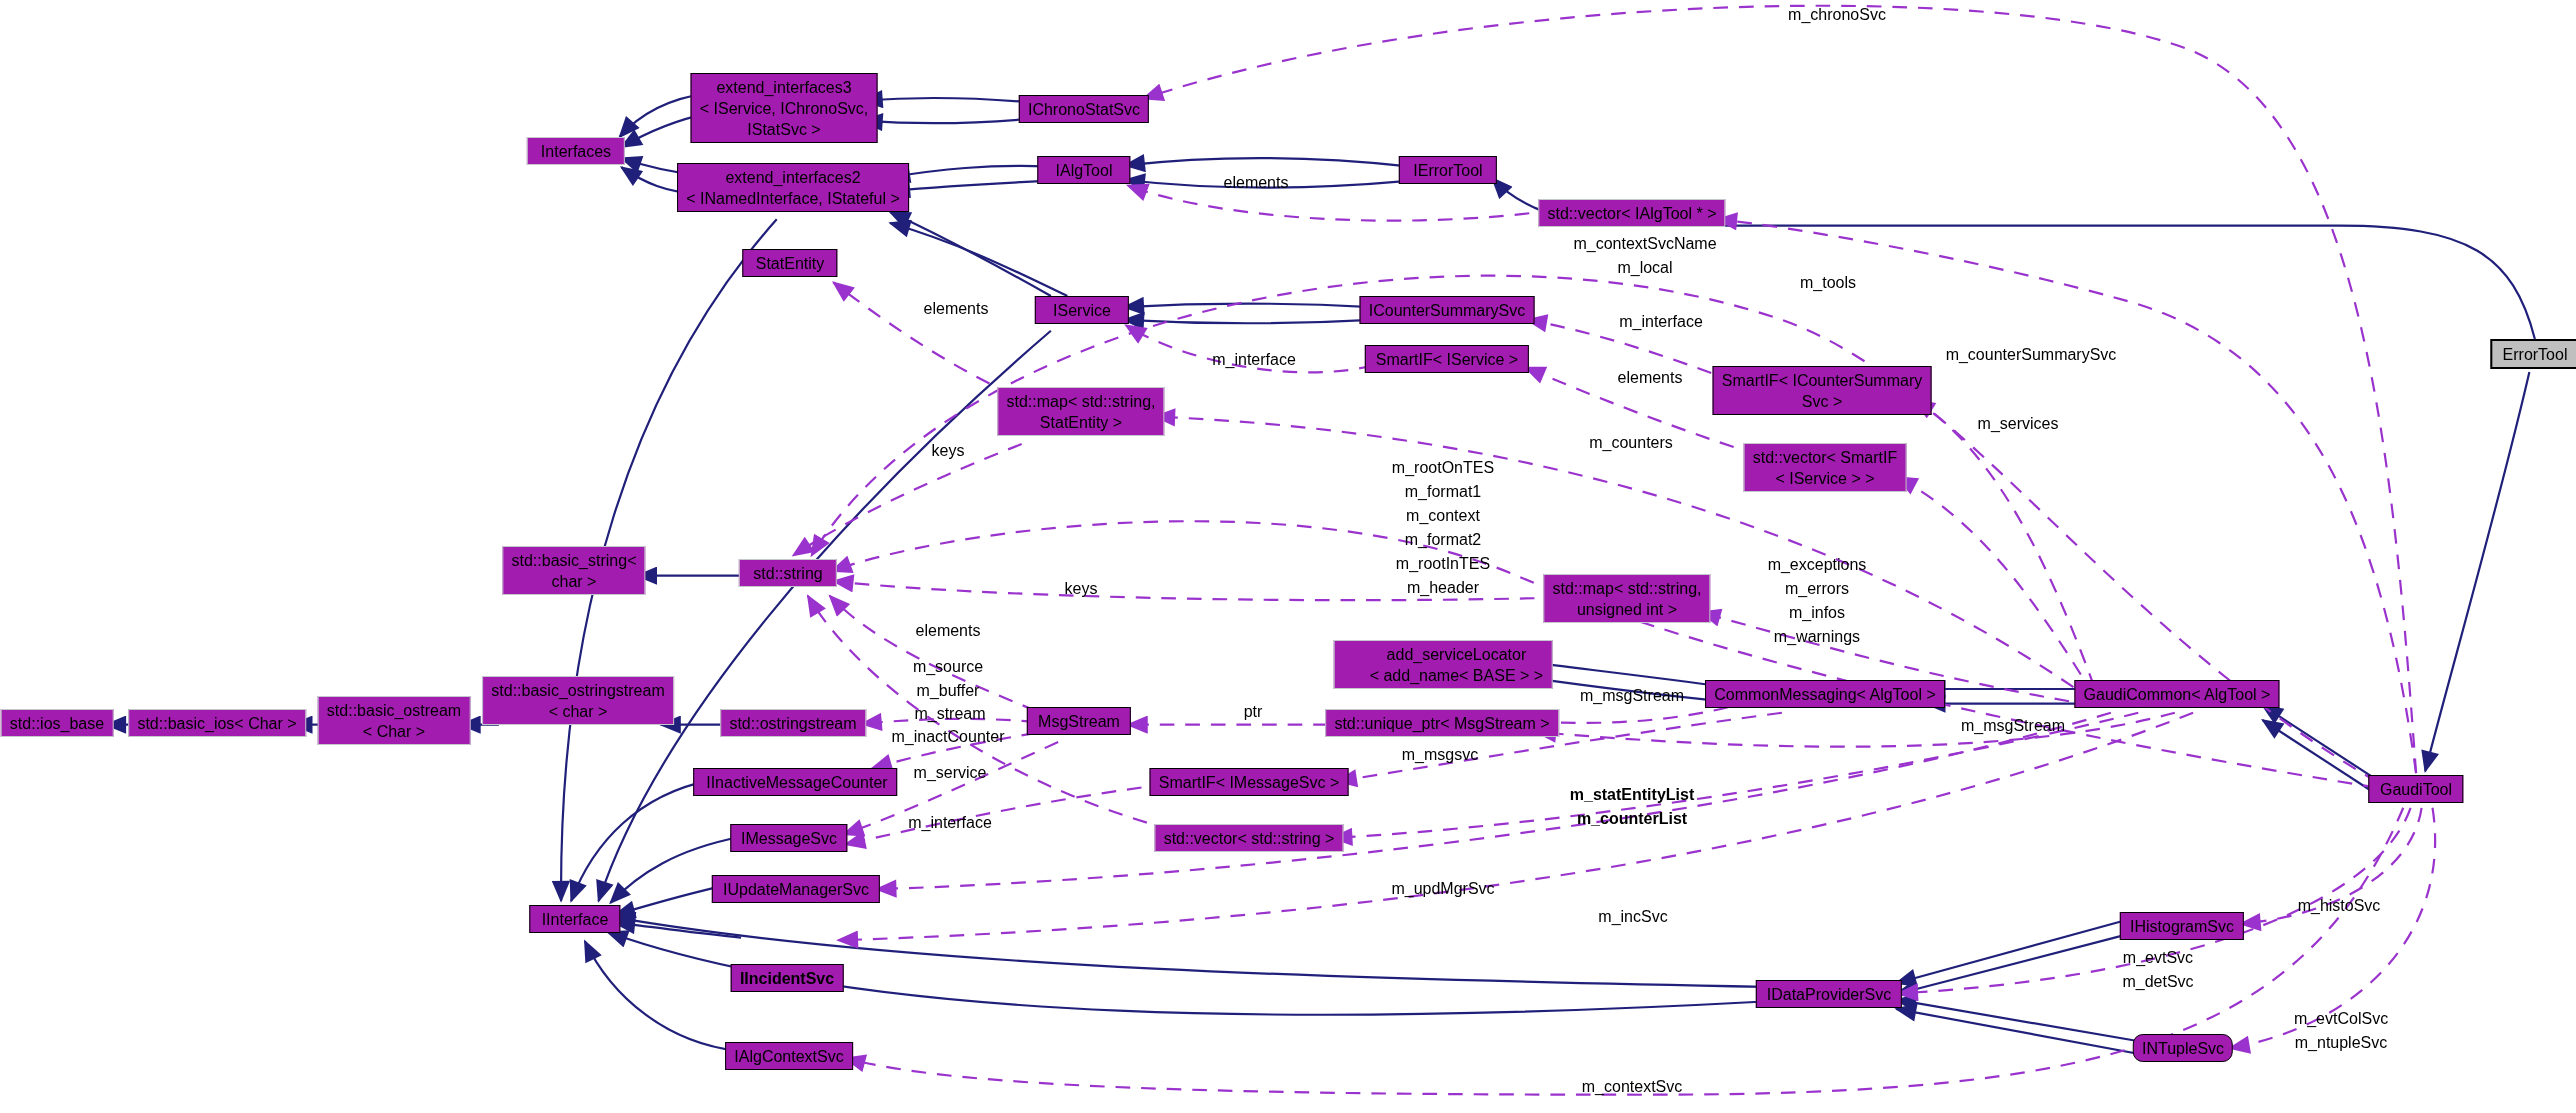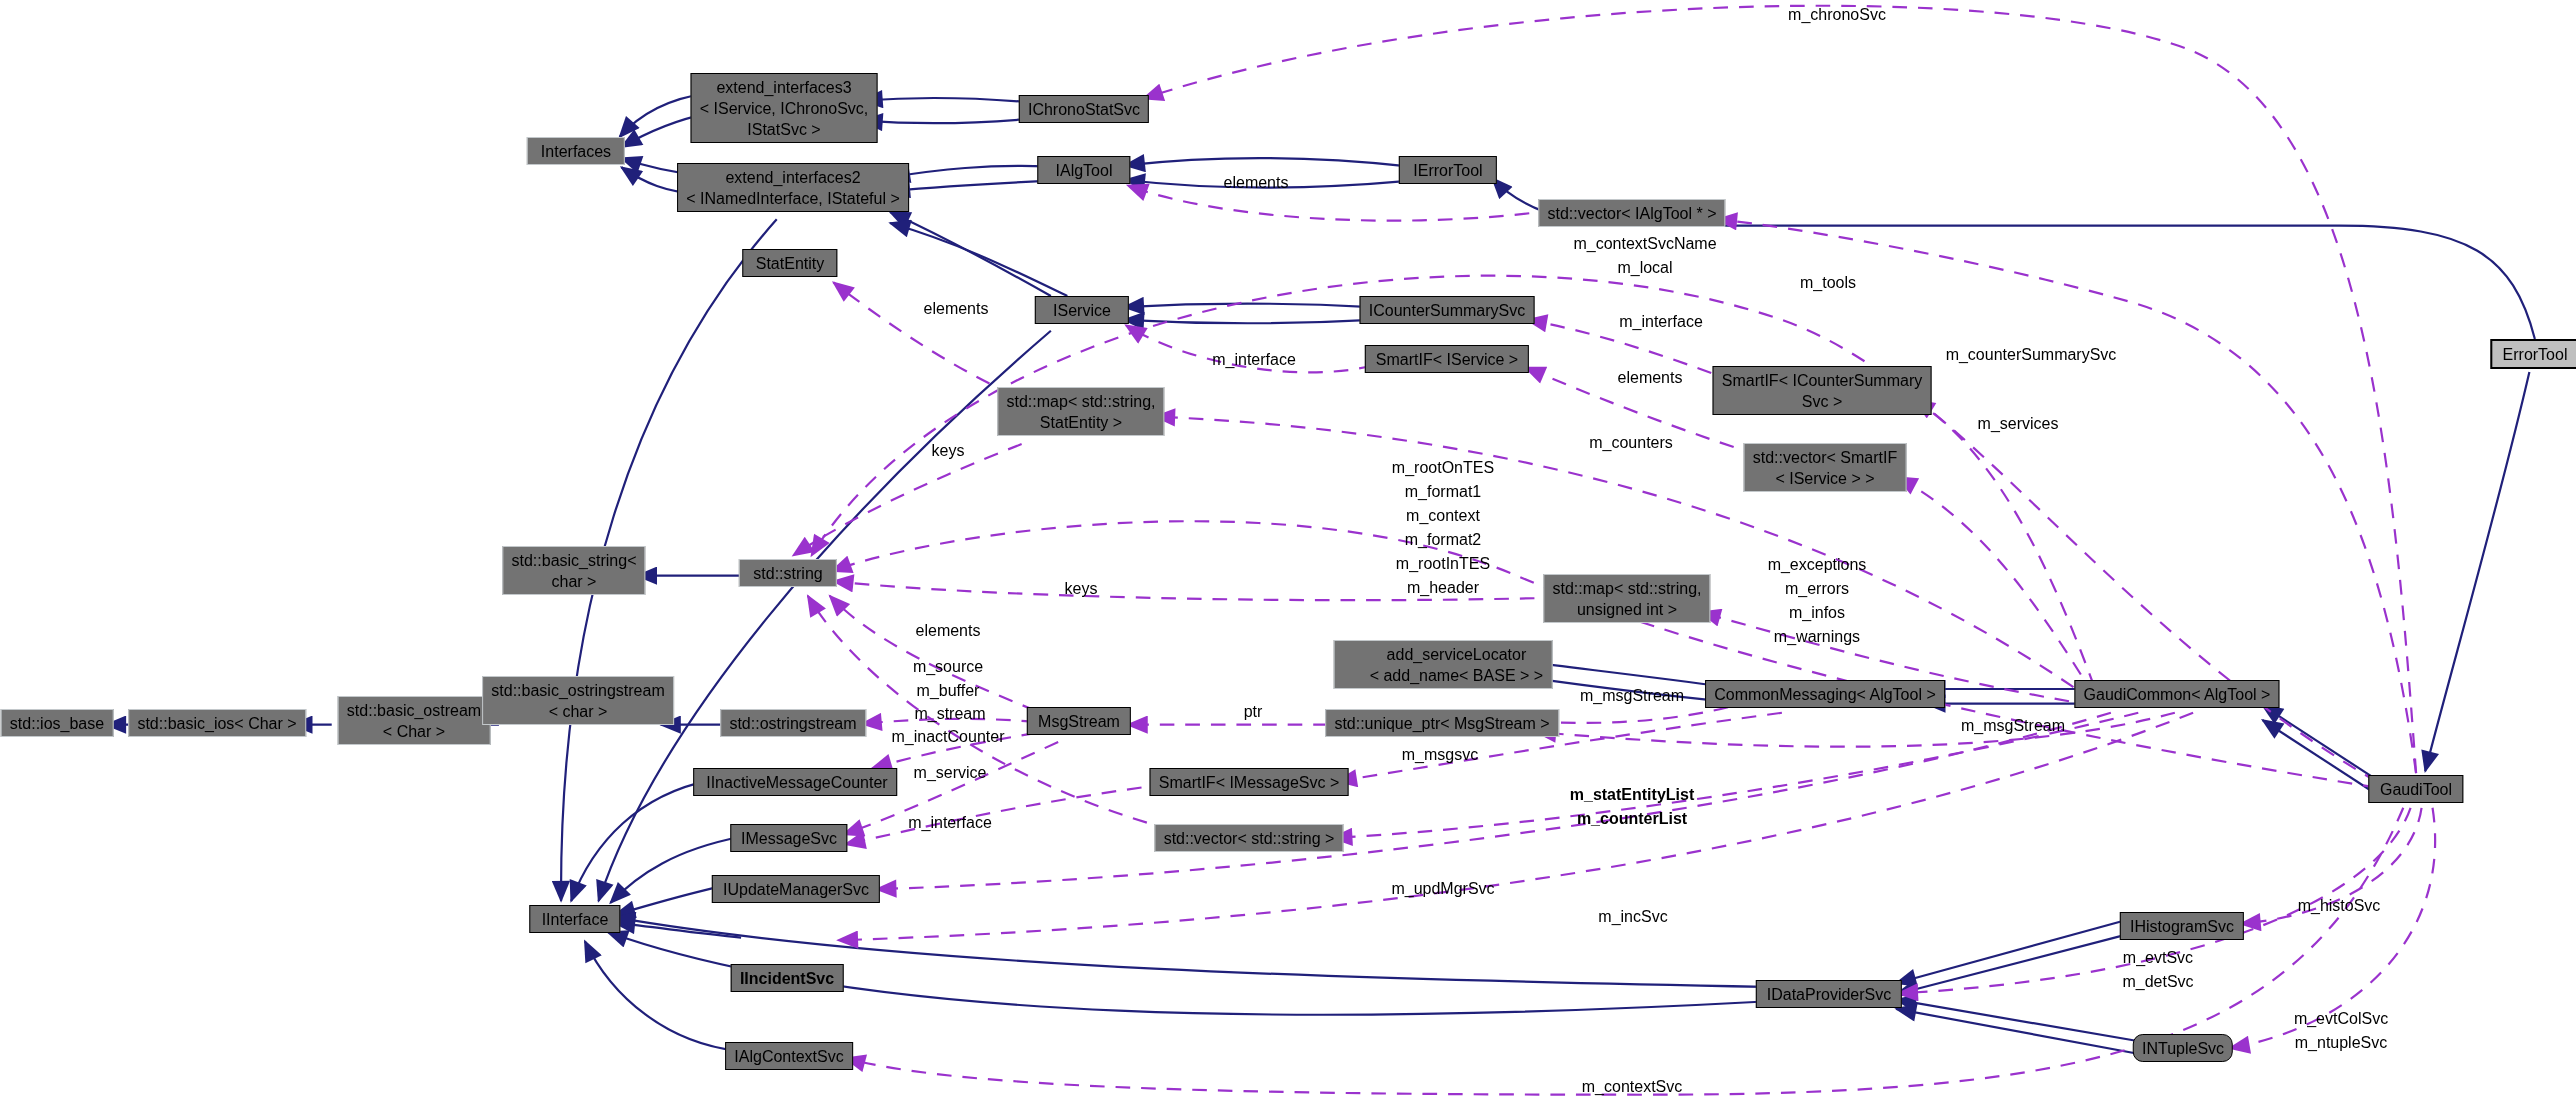--- a/index.html
+++ b/index.html
@@ -1,21 +1,21 @@
 <!DOCTYPE html>
 <html style="font-size:14.6px"><head>
 <meta charset="utf-8">
 <style>
   html,body{margin:0;padding:0;background:#ffffff;}
   #canvas{position:relative;width:2576px;height:1113px;background:#ffffff;overflow:hidden;
           font-family:"Liberation Sans",sans-serif;color:#000;}
   #edges{position:absolute;left:0;top:0;}
   .solid path{fill:none;stroke:#20207a;stroke-width:2.4px;}
   .dashed path{fill:none;stroke:#9a32cd;stroke-width:2.4px;stroke-dasharray:16 12;}
-  .node{position:absolute;transform:translateX(-50%);background:#737373;border:1.6px solid #000;
+  .node{position:absolute;transform:translateX(-50%);background:#a21caf;border:1.6px solid #000;
         padding:2.7px 8.2px;text-align:center;font-size:16px;line-height:21px;white-space:nowrap;}
   .node.template{border:1.5px solid #c3c8cb;}
   .node.current{background:#bfbfbf;border-width:2.4px;}
   .nline{display:block;}
   .elabel{position:absolute;transform:translate(-50%,-50%);font-size:16px;line-height:24px;
           text-align:center;white-space:nowrap;}
 </style>
 </head>
 <body>
 
@@ -182,21 +182,21 @@
       </div>
       <div class="node template" style="left: 1442px; top: 709px; min-width: 177px;">
         <span class="nline">std::unique_ptr&lt; MsgStream &gt;</span>
       </div>
       <div class="node template" style="left: 57px; top: 709px; min-width: 91px;">
         <span class="nline">std::ios_base</span>
       </div>
       <div class="node template" style="left: 217px; top: 709px; min-width: 144px;">
         <span class="nline">std::basic_ios&lt; Char &gt;</span>
       </div>
-      <div class="node template" style="left: 394px; top: 696px; min-width: 125px; margin-left: 20px;">
+      <div class="node template" style="left: 394px; top: 696px; min-width: 125px;">
         <span class="nline">std::basic_ostream</span>
         <span class="nline">&lt; Char &gt;</span>
       </div>
       <div class="node template" style="left: 578px; top: 676px; min-width: 158px;">
         <span class="nline">std::basic_ostringstream</span>
         <span class="nline">&lt; char &gt;</span>
       </div>
       <div class="node template" style="left: 793px; top: 709px; min-width: 127px;">
         <span class="nline">std::ostringstream</span>
       </div>

